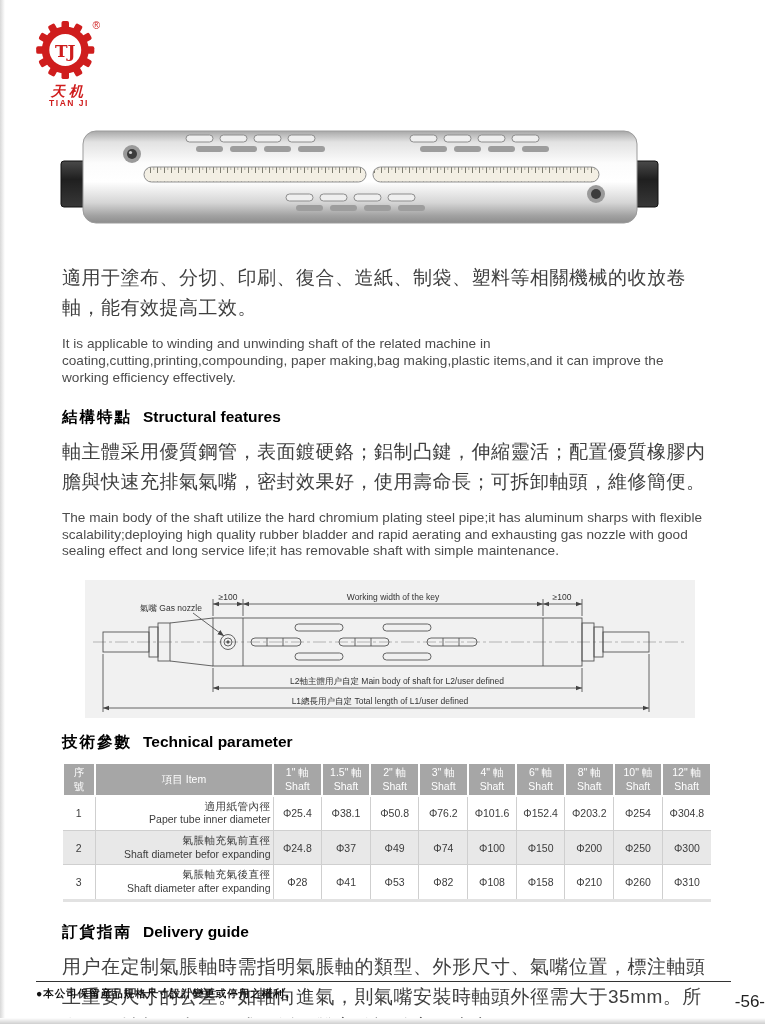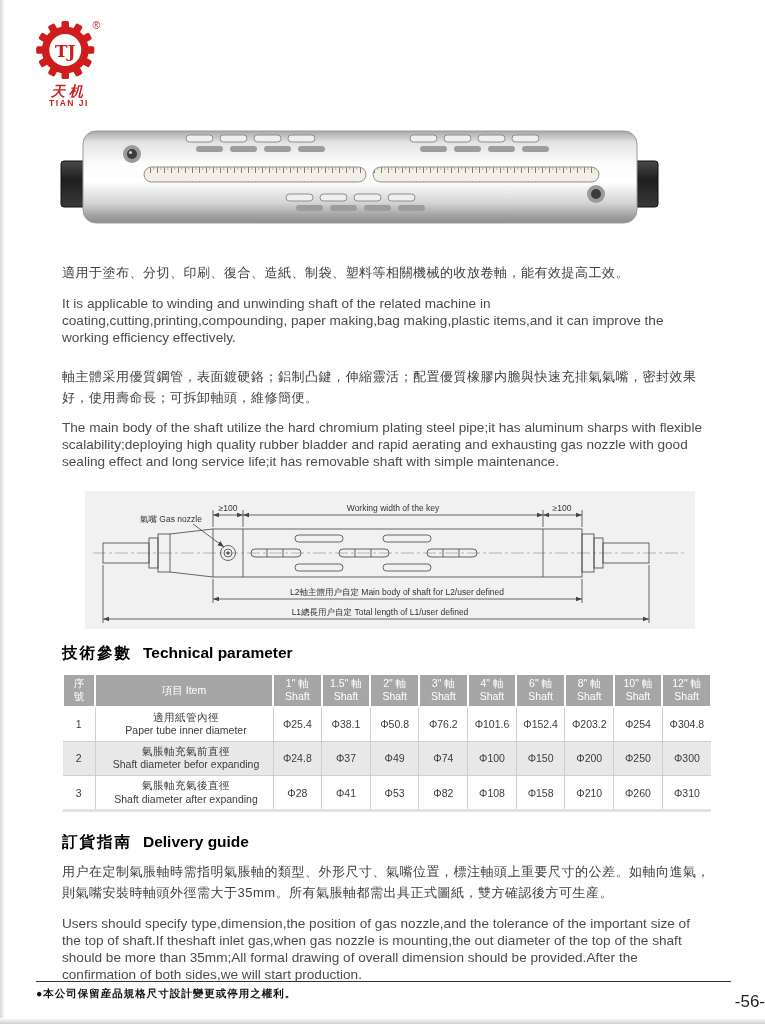--- a/index.html
+++ b/index.html
@@ -21,36 +21,36 @@
 
   
   .photo{position:absolute;left:58px;top:120px;width:654px;height:116px;}
 
   
   .content{position:absolute;left:62px;top:263px;width:650px;}
   .section{margin-bottom:20px;}
   .section h2{margin:0 0 9px 0;font-size:15.5px;color:#000;}
   .h-cn{letter-spacing:2px;font-weight:bold;}
   .h-en{margin-left:11px;font-weight:bold;}
-  .body-cn{font-size:13px;color:#3f3f3f;line-height:1.6;letter-spacing:.5px;margin-bottom:2px;}
+  .body-cn{font-size:19px;color:#3f3f3f;line-height:1.6;letter-spacing:.5px;margin-bottom:2px;}
   .body-en{font-size:13.6px;color:#4c4c4c;line-height:1.25;margin-top:12px;}
 
   
   .panel{margin-left:23px;width:610px;height:138px;background:#f1f1f1;}
 
   
   table.param{border-collapse:collapse;width:650px;table-layout:fixed;margin-top:2px;
         border-bottom:3px solid #e2e2e2;}
   table.param th{background:#a6a6a6;color:#fff;font-weight:normal;font-size:10.5px;
         border:2px solid #fff;padding:2px 0;line-height:1.25;height:26px;}
   table.param th.no{width:30px;}
   table.param th.item{width:176px;}
   table.param td{font-size:10.5px;color:#3c3c3c;border-left:1px solid #cfcfcf;
         border-top:1px solid #cfcfcf;padding:3px 2px;text-align:center;height:26px;}
-  table.param td.item{text-align:center;padding-left:6px;line-height:1.3;}
+  table.param td.item{text-align:right;padding-left:6px;line-height:1.3;}
   table.param tr.alt td{background:#e8e8e8;}
   table.param td:first-child{border-left:none;}
   .cell-cn{letter-spacing:.5px;}
 
   
   .footer{position:absolute;left:36px;right:34px;top:981px;border-top:1.5px solid #333;padding-top:4px;}
   .foot-cn{font-size:10.5px;color:#111;font-weight:bold;letter-spacing:1px;line-height:1.35;}
   .foot-en{font-size:9.5px;color:#444;margin-left:9px;line-height:1.3;}
   .page-no{position:absolute;left:11px;right:0;top:992px;text-align:right;font-size:17px;color:#222;}
 </style>
@@ -152,20 +152,21 @@
   </div>
 
   <div class="content">
 
     <div class="section">
       <div class="body-cn">適用于塗布、分切、印刷、復合、造紙、制袋、塑料等相關機械的收放卷軸，能有效提高工效。</div>
       <div class="body-en">It is applicable to winding and unwinding shaft of the related machine in coating,cutting,printing,compounding, paper making,bag making,plastic items,and it can improve the working efficiency effectively.</div>
     </div>
 
     <div class="section">
+      <h2><span class="h-cn">結構特點</span><span class="h-en">Structural features</span></h2>
       <div class="body-cn">軸主體采用優質鋼管，表面鍍硬鉻；鋁制凸鍵，伸縮靈活；配置優質橡膠内膽與快速充排氣氣嘴，密封效果好，使用壽命長；可拆卸軸頭，維修簡便。</div>
       <div class="body-en">The main body of the shaft utilize the hard chromium plating steel pipe;it has aluminum sharps with flexible scalability;deploying high quality rubber bladder and rapid aerating and exhausting gas nozzle with good sealing effect and long service life;it has removable shaft with simple maintenance.</div>
     </div>
 
     <div class="section" style="margin-bottom:14px;">
       <div class="panel">
         <svg width="610" height="138" viewBox="0 0 610 138" font-family="Liberation Sans, DejaVu Sans, sans-serif">
           <defs>
             <marker id="ar" viewBox="0 0 10 10" refX="9" refY="5" markerWidth="8" markerHeight="8" orient="auto-start-reverse">
               <path d="M0,1.5 L9,5 L0,8.5 z" fill="#444"></path>

